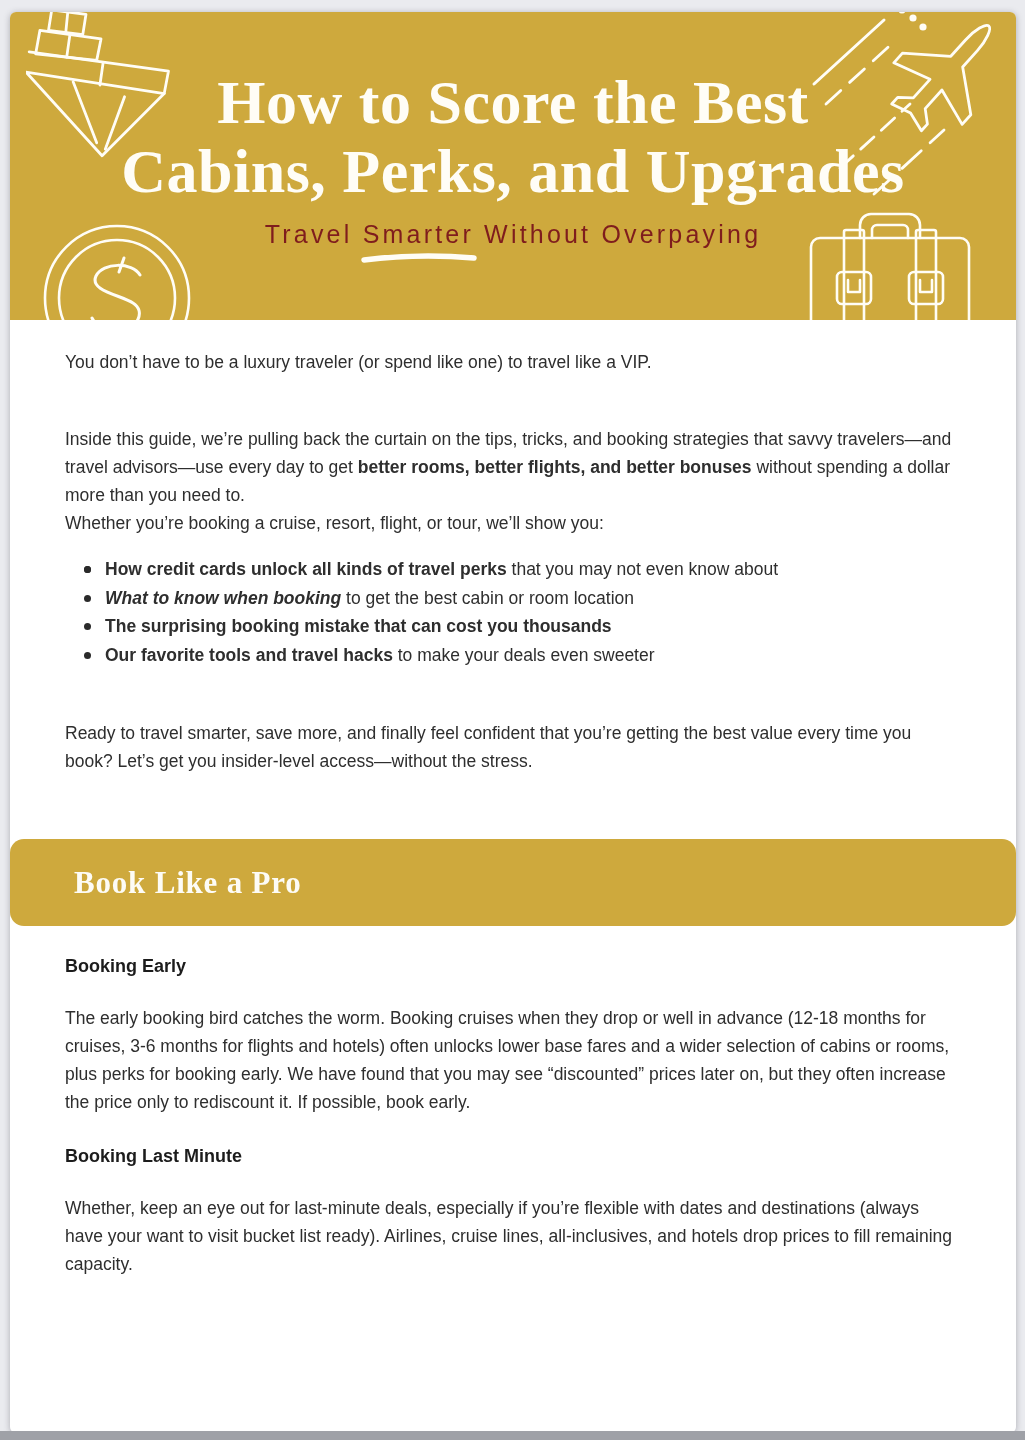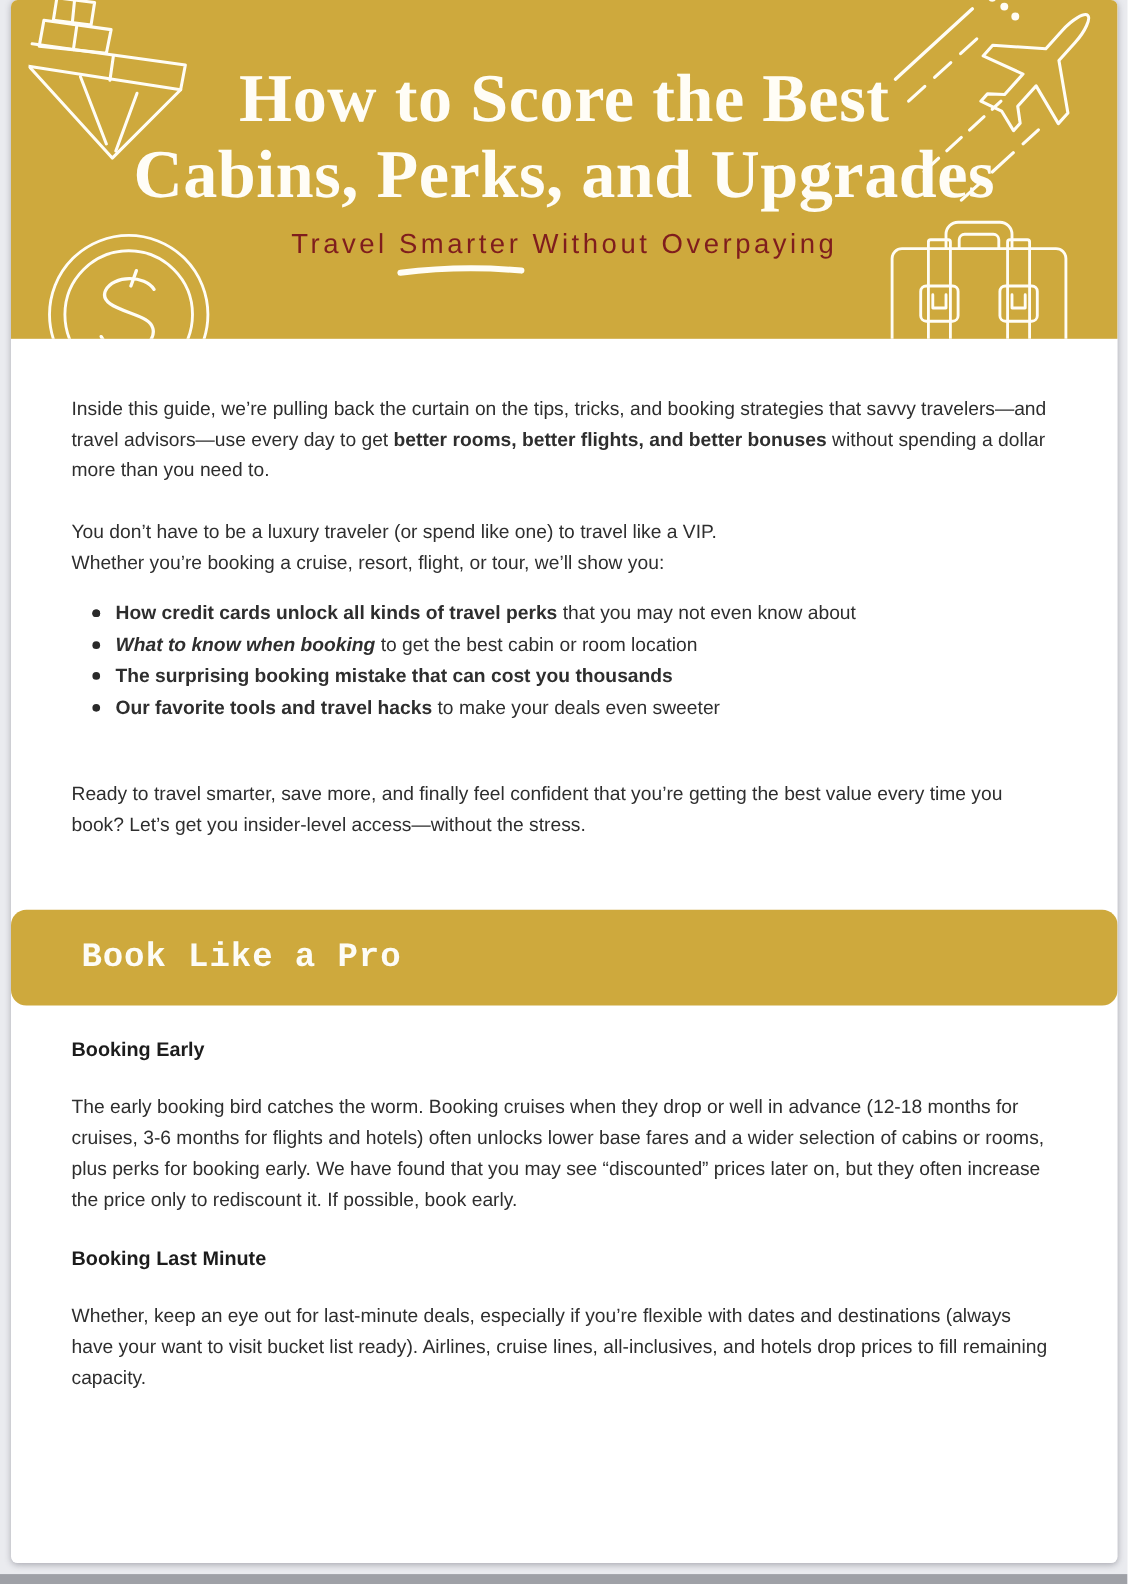--- a/index.html
+++ b/index.html
@@ -7,21 +7,21 @@
     --ink:#2E2E2E;
     --outer:#EAEBEF;
     --strip:#9FA1A7;
     --paper:#FFFFFF;
     --onGold:#FDFBF2;
   }
   *{margin:0;padding:0;box-sizing:border-box;}
   html,body{width:1025px;height:1440px;overflow:hidden;}
   body{background:var(--outer);position:relative;font-family:"Liberation Sans","DejaVu Sans",sans-serif;}
   .page{
-    position:absolute;left:10px;top:0;width:1006px;height:1421px;
+    position:absolute;left:10px;top:12px;width:1006px;height:1421px;
     background:var(--paper);border-radius:6px;
     box-shadow:0 1px 6px rgba(55,55,70,.35);
     overflow:hidden;
   }
   .bottom-strip{position:absolute;left:0;bottom:0;width:1025px;height:9px;background:var(--strip);}
   
   .hero{position:relative;height:308px;background:var(--gold);overflow:hidden;text-align:center;color:var(--onGold);}
   .hero svg{position:absolute;fill:none;stroke:#FFFDF6;stroke-linecap:round;stroke-linejoin:round;}
   .icon-ship{left:16px;top:-2px;width:150px;height:150px;stroke-width:2.6px;}
   .icon-plane{left:800px;top:-16px;width:215px;height:215px;stroke-width:2.8px;}
@@ -47,21 +47,21 @@
   .p3{}
   ul.highlights{margin-top:18px;list-style:none;}
   ul.highlights li{position:relative;padding-left:40px;line-height:28.5px;font-size:17.5px;color:var(--ink);}
   ul.highlights .dot{position:absolute;left:19px;top:11px;width:7px;height:7px;border-radius:50%;background:#2A2A2A;}
   .p4{margin-top:50px;}
   .band{
     margin-top:64px;height:87px;background:var(--gold);border-radius:14px;
     display:flex;align-items:center;padding-left:64px;
   }
   .band h2{
-    font-family:Liberation Mono, monospace;font-weight:700;
+    font-family:Liberation Serif, serif;font-weight:700;
     font-size:31px;letter-spacing:.8px;color:#FDFCF6;
   }
   h3.subhead{margin:28px 58px 0 55px;font-size:18px;line-height:24px;font-weight:700;color:#1C1C1C;}
   .sb{margin-top:26px;}
 </style>
 </head>
 <body>
 
 <div class="page">
 
@@ -115,22 +115,22 @@
       <div>How to Score the Best</div>
       <div>Cabins, Perks, and Upgrades</div>
     </h1>
 
     <div class="subtitle"><span>Travel </span><span class="sm-wrap"><span>Smarter</span><svg class="swoosh" viewBox="0 0 118 11">
             <path d="M4,8 Q59,1 114,6"></path>
           </svg></span><span> Without Overpaying</span></div>
   </header>
 
   <main>
+    <p class="tx p1"><span>You don’t have to be a luxury traveler (or spend like one) to travel like a VIP.</span></p>
     <p class="tx p2"><span>Inside this guide, we’re pulling back the curtain on the tips, tricks, and booking strategies that savvy travelers—and travel advisors—use every day to get </span><span style="font-weight: 700;">better rooms, better flights, and better bonuses</span><span> without spending a dollar more than you need to.</span></p>
-    <p class="tx p1"><span>You don’t have to be a luxury traveler (or spend like one) to travel like a VIP.</span></p>
     <p class="tx p3"><span>Whether you’re booking a cruise, resort, flight, or tour, we’ll show you:</span></p>
 
     <ul class="highlights tx">
         <li><span class="dot"></span></li>
         <li><span class="dot"></span><span><span style="font-weight: 700;">How credit cards unlock all kinds of travel perks</span><span> that you may not even know about</span></span></li>
         <li><span class="dot"></span><span><span style="font-weight: 700; font-style: italic;">What to know when booking</span><span> to get the best cabin or room location</span></span></li>
         <li><span class="dot"></span><span><span style="font-weight: 700;">The surprising booking mistake that can cost you thousands</span></span></li>
         <li><span class="dot"></span><span><span style="font-weight: 700;">Our favorite tools and travel hacks</span><span> to make your deals even sweeter</span></span></li>
       </ul>
 

